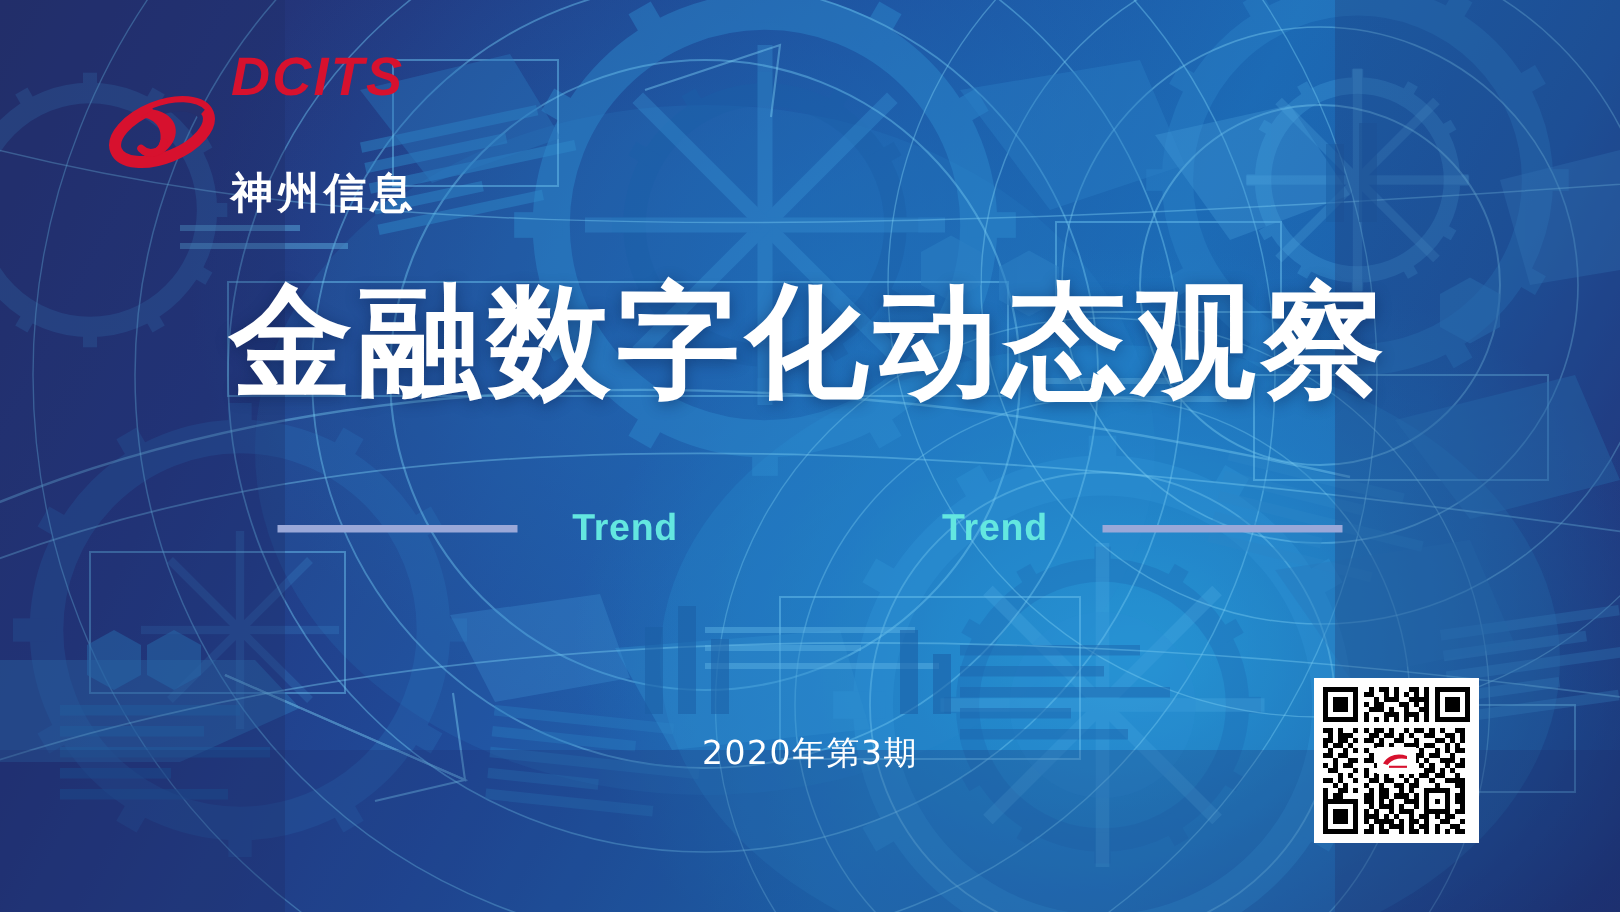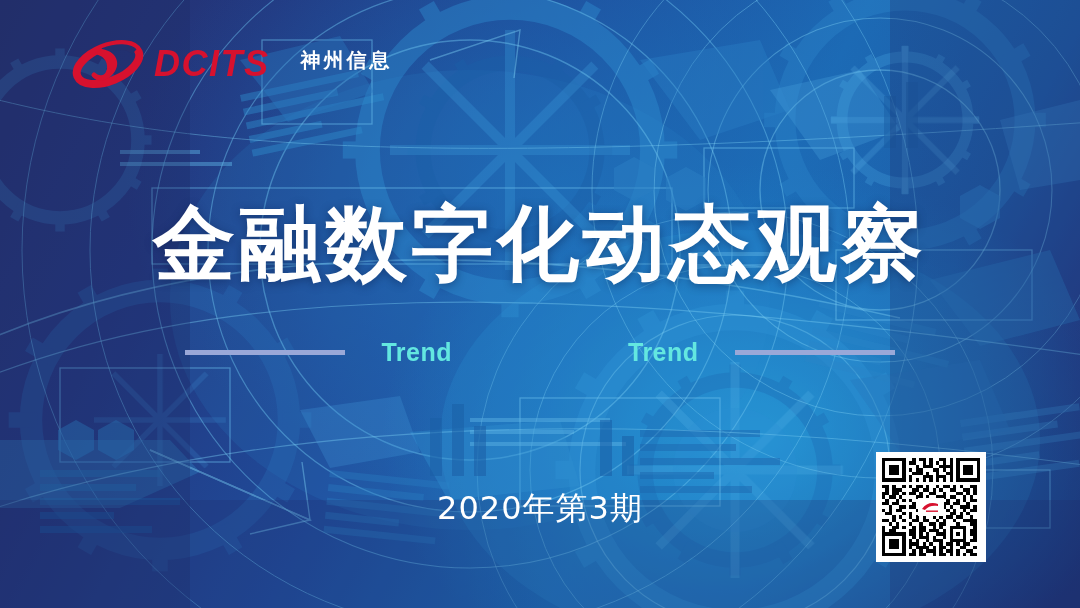--- a/index.html
+++ b/index.html
@@ -19,46 +19,45 @@
   
   .bg-art{position:absolute;inset:0;pointer-events:none;}
   .bg-art svg{position:absolute;inset:0;width:1080px;height:608px;display:block;}
 
   
   .logo{
     position:absolute;left:72px;top:33px;
     display:flex;align-items:center;gap:10px;
   }
   .logo-mark{width:72px;height:62px;flex:0 0 auto;}
-  .logo-text{display:flex;flex-direction:row;line-height:1;gap:31px;}
+  .logo-text{display:flex;flex-direction:column;line-height:1;gap:31px;}
   .logo-dcits{
     font-size:36px;font-weight:bold;font-style:italic;
     letter-spacing:1.5px;color:#d7112e;
     font-family:"Liberation Sans",sans-serif;
   }
   .logo-cn{
-    margin-top:4px;
-    font-size:20px;font-weight:bold;color:#ffffff;
+    margin-top:15px;
+    font-size:28px;font-weight:bold;color:#ffffff;
     letter-spacing:3px;
     font-family:"DejaVu Sans","Liberation Sans",sans-serif;
   }
 
   
   .title{
     position:absolute;left:0;right:0;top:186px;
     text-align:center;
     font-size:82px;
     font-weight:bold;
     color:#ffffff;
     letter-spacing:4px;
     line-height:1.05;
     font-family:"DejaVu Sans","Liberation Sans",sans-serif;
     text-shadow:0 2px 10px rgba(8,26,70,0.45);
     white-space:nowrap;
-    margin-top:15px;
   }
 
   
   .tagline{
     position:absolute;left:0;right:0;top:338px;
     display:flex;align-items:center;justify-content:center;
     gap:0px;
   }
   .rule{
     height:5px;width:160px;
@@ -73,21 +72,21 @@
     letter-spacing:0.5px;
     font-family:"Liberation Sans",sans-serif;
     white-space:nowrap;
   }
   .tag-gap{width:88px;flex:0 0 auto;}
 
   
   .issue{
     position:absolute;left:0;right:0;top:487px;
     text-align:center;
-    font-size:32px;
+    font-size:22px;
     color:#ffffff;
     letter-spacing:1px;
     font-family:"DejaVu Sans","Liberation Sans",sans-serif;
   }
 
   
   .qr{
     position:absolute;left:876px;top:452px;
     width:110px;height:110px;
     background:#ffffff;

